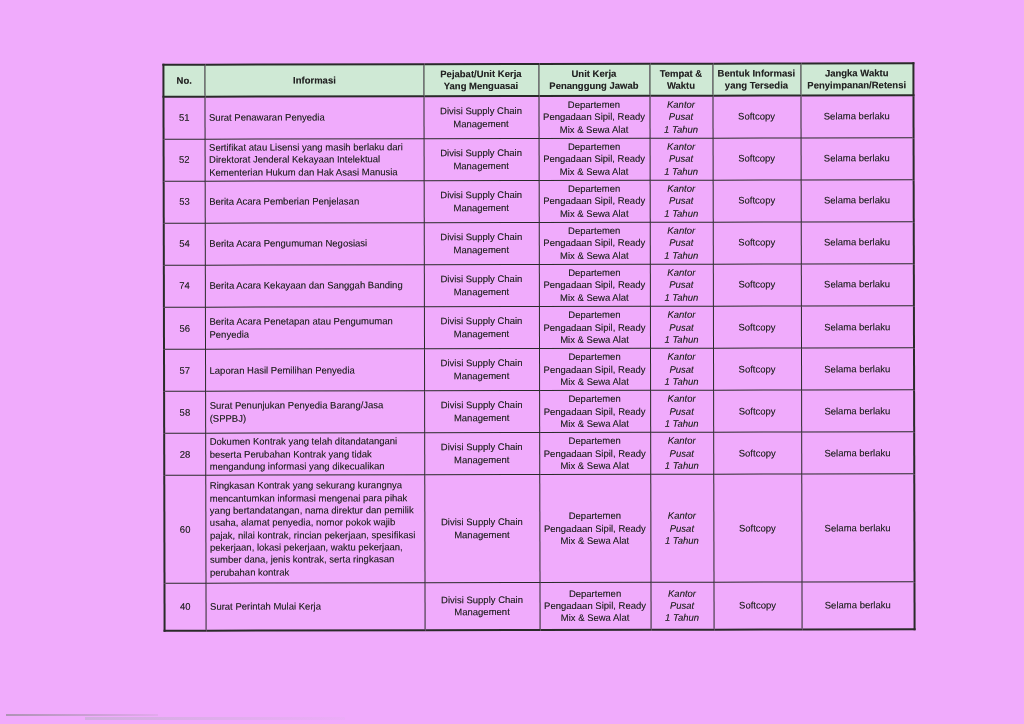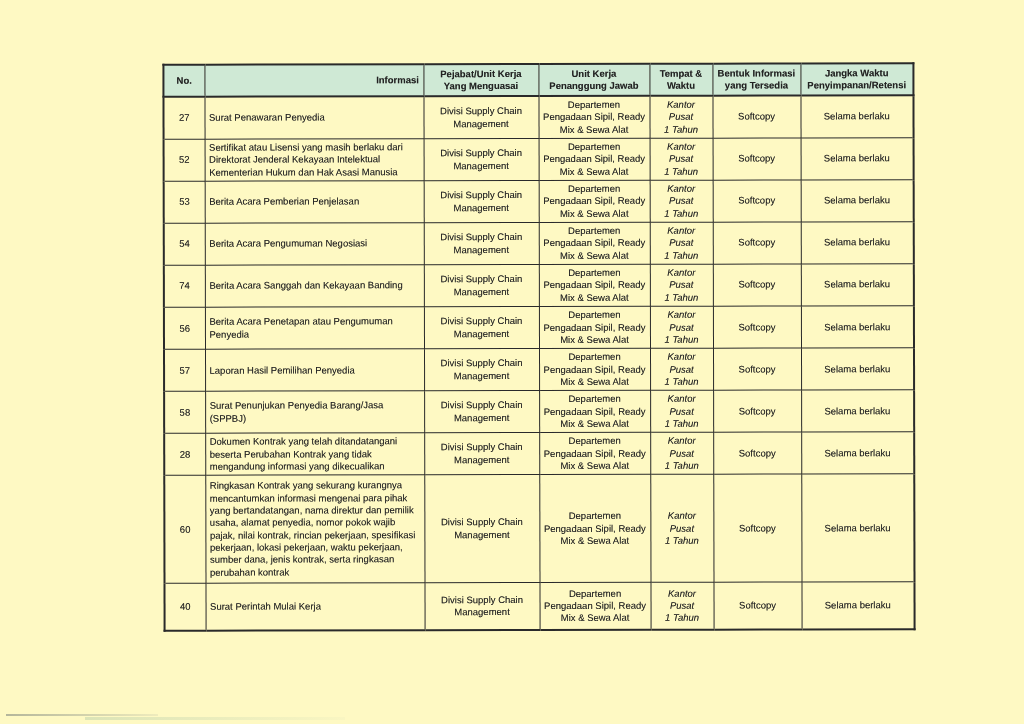--- a/index.html
+++ b/index.html
@@ -5,21 +5,21 @@
   * { margin: 0; padding: 0; box-sizing: border-box; }
   html, body {
     width: 1024px; height: 724px;
     background: #fbfbfa;
     font-family: "Liberation Sans", sans-serif;
     overflow: hidden;
   }
   .page {
     position: relative;
     width: 1024px; height: 724px;
-    background: #fef9c3;
+    background: #f0abfc;
   }
   .table-wrap {
     position: absolute;
     left: 163px; top: 63px;
     width: 751px;
     transform: rotate(-0.12deg);
   }
   table.doc-table {
     width: 750px;
     border-collapse: collapse;
@@ -35,21 +35,21 @@
     text-shadow: 0 0 0.5px rgba(40,40,40,0.45);
   }
   table.doc-table thead th {
     background: #cfe9d5;
     font-weight: bold;
     text-align: center;
     height: 32px;
     border-bottom-width: 2px;
     border-top-width: 2px;
   }
-  table.doc-table thead th.col-informasi-h { text-align: right; padding-left: 5px; }
+  table.doc-table thead th.col-informasi-h { text-align: center; padding-left: 5px; }
   table.doc-table tbody td { text-align: center; }
   table.doc-table tbody td.cell-informasi { text-align: left; padding-right: 6px; }
   table.doc-table tbody tr { height: 41px; }
   table.doc-table tbody tr.row-tall { height: 108px; }
   table.doc-table tbody tr.row-last { height: 47px; }
   table.doc-table tbody tr td:first-child,
   table.doc-table thead th:first-child { border-left-width: 2px; }
   table.doc-table tbody tr td:last-child,
   table.doc-table thead th:last-child { border-right-width: 2px; }
   table.doc-table tbody tr:last-child td { border-bottom-width: 2px; }
@@ -88,21 +88,21 @@
           <th class="col-informasi-h">Informasi</th>
           <th>Pejabat/Unit Kerja Yang Menguasai</th>
           <th>Unit Kerja Penanggung Jawab</th>
           <th>Tempat &amp; Waktu</th>
           <th>Bentuk Informasi yang Tersedia</th>
           <th>Jangka Waktu Penyimpanan/Retensi</th>
         </tr>
       </thead>
       <tbody>
         <tr>
-          <td>27</td>
+          <td>51</td>
           <td class="cell-informasi">Surat Penawaran Penyedia</td>
           <td>Divisi Supply Chain Management</td>
           <td>Departemen Pengadaan Sipil, Ready Mix &amp; Sewa Alat</td>
           <td class="two-line">
               <span>Kantor Pusat</span>
               <span>1 Tahun</span>
             </td>
           <td>Softcopy</td>
           <td>Selama berlaku</td>
         </tr>
@@ -137,21 +137,21 @@
           <td>Departemen Pengadaan Sipil, Ready Mix &amp; Sewa Alat</td>
           <td class="two-line">
               <span>Kantor Pusat</span>
               <span>1 Tahun</span>
             </td>
           <td>Softcopy</td>
           <td>Selama berlaku</td>
         </tr>
         <tr>
           <td>74</td>
-          <td class="cell-informasi">Berita Acara Sanggah dan Kekayaan Banding</td>
+          <td class="cell-informasi">Berita Acara Kekayaan dan Sanggah Banding</td>
           <td>Divisi Supply Chain Management</td>
           <td>Departemen Pengadaan Sipil, Ready Mix &amp; Sewa Alat</td>
           <td class="two-line">
               <span>Kantor Pusat</span>
               <span>1 Tahun</span>
             </td>
           <td>Softcopy</td>
           <td>Selama berlaku</td>
         </tr>
         <tr>

